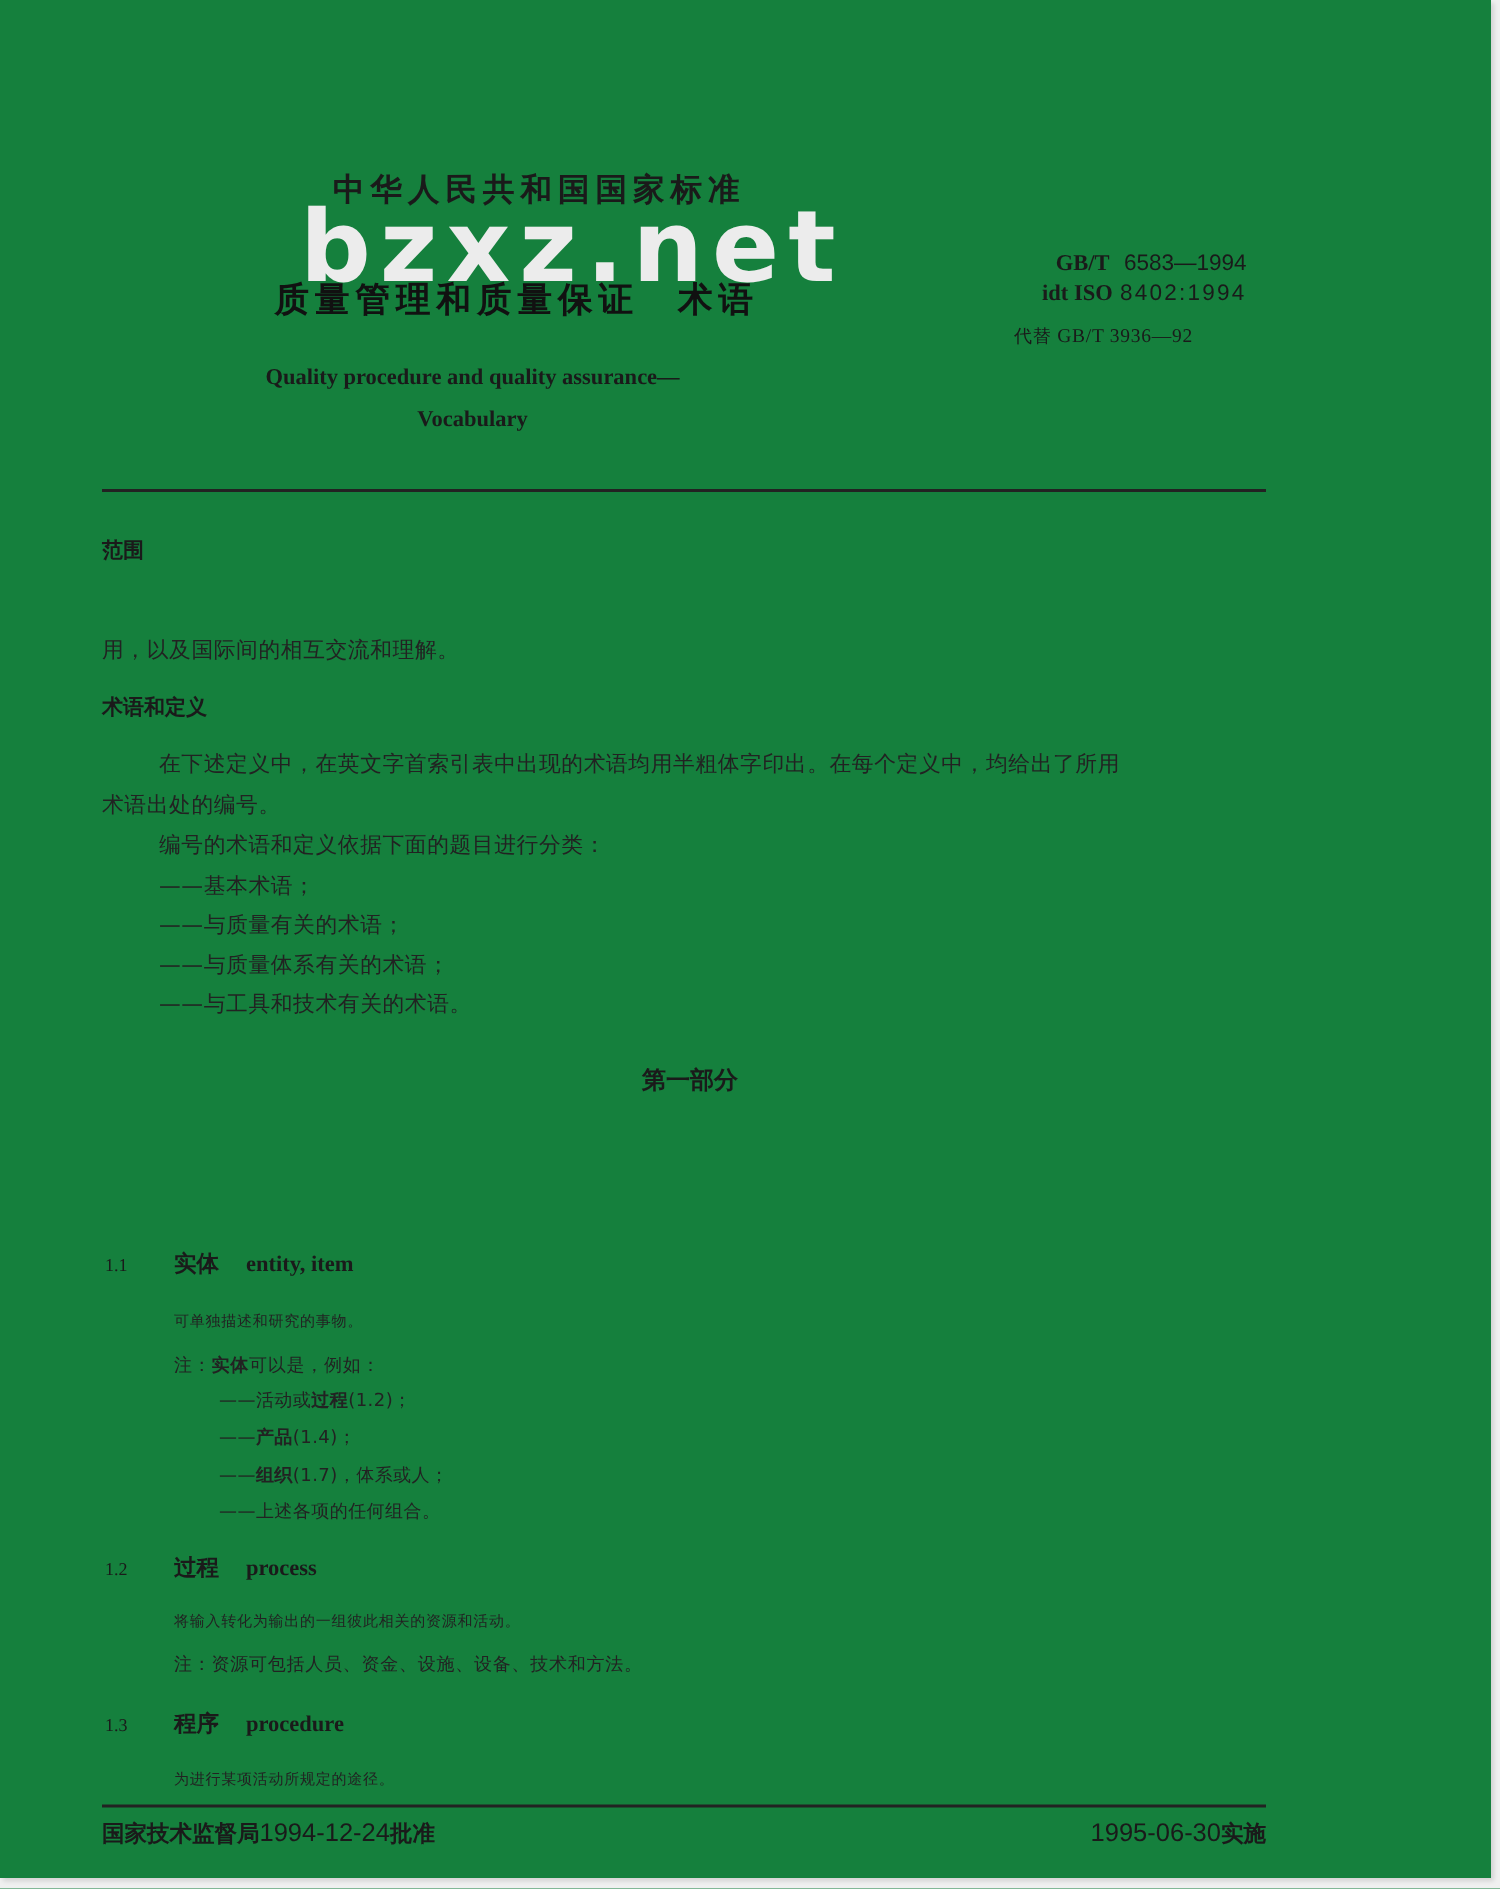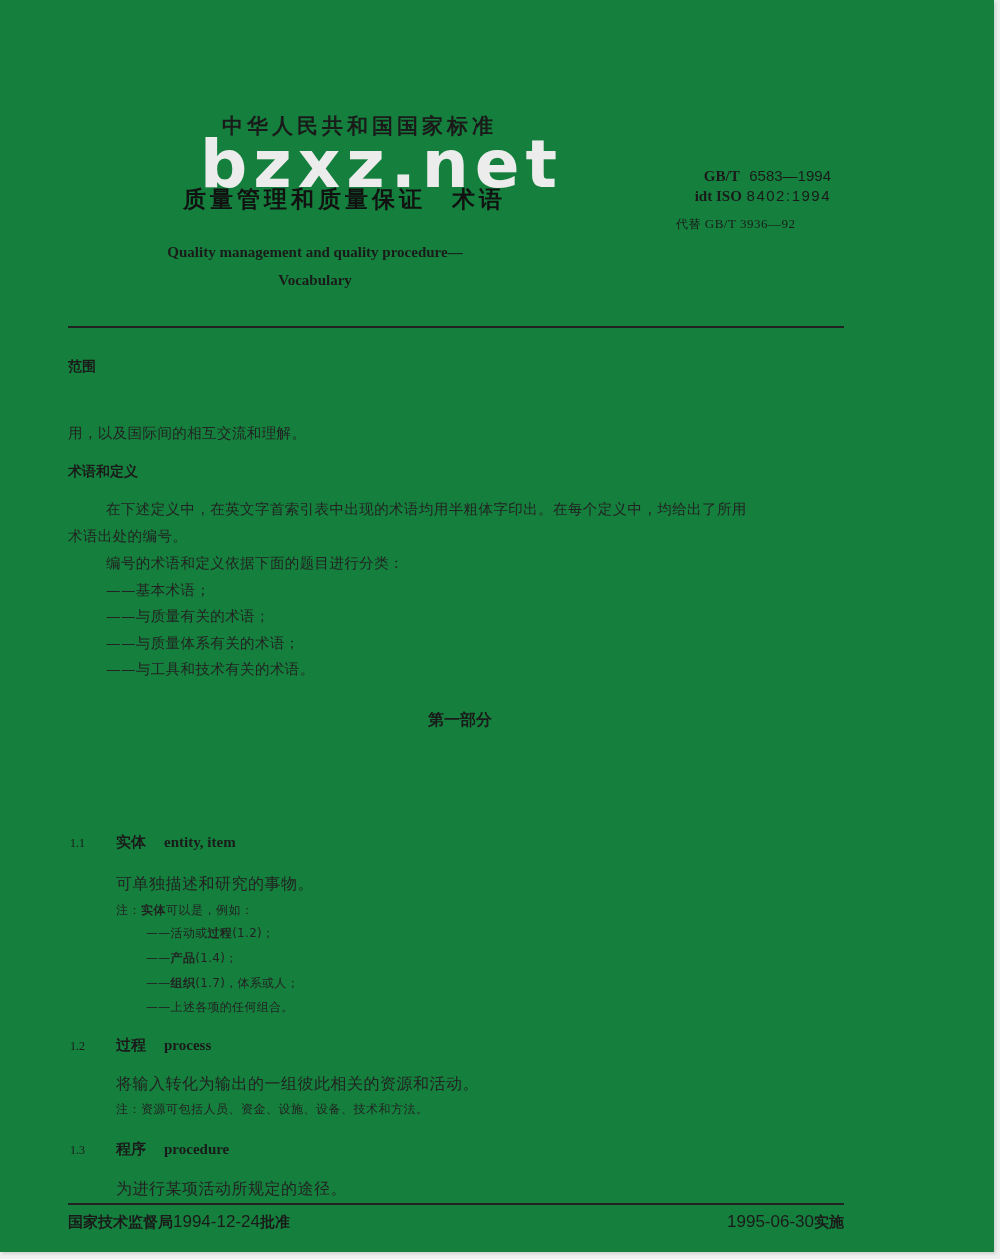--- a/index.html
+++ b/index.html
@@ -69,21 +69,21 @@
   .term-head { left: 70px; font-size: 16px; }
   .term-head .num {
     font-family: Liberation Serif, serif; font-size: 12px; display: inline-block; width: 46px;
   }
   .term-head .cn {
     font-family: "DejaVu Sans", sans-serif; font-weight: bold; font-size: 15px; margin-right: 18px;
   }
   .term-head .en {
     font-family: "Liberation Serif", serif; font-weight: bold; font-size: 15px;
   }
-  .def { left: 116px; font-family: Liberation Serif, serif; font-size: 16px; color: #222; letter-spacing: 0.5px; }
+  .def { left: 116px; font-family: Liberation Serif, serif; font-size: 10px; color: #222; letter-spacing: 0.5px; }
   .note { left: 116px; font-family: "DejaVu Sans", sans-serif; font-size: 12px; color: #222; letter-spacing: 0.5px; }
   .note b { font-weight: bold; }
   .note-item { left: 146px; font-family: "DejaVu Sans", sans-serif; font-size: 12px; color: #222; letter-spacing: 0.3px; text-align: center; }
   .note-item b { font-weight: bold; }
 
   .footer-left {
     left: 68px; top: 1212px; font-family: "DejaVu Sans", sans-serif;
     font-weight: bold; font-size: 15px;
   }
   .footer-left .n, .footer-right .n { font-family: "Liberation Sans", sans-serif; font-weight: normal; font-size: 17px; }
@@ -99,21 +99,21 @@
 
   <div class="abs watermark">bzxz.net</div>
 
   <div class="abs national-std">中华人民共和国国家标准</div>
 
   <div class="abs cn-title">
     <span>质量管理和质量保证</span><span class="gap"></span><span>术语</span>
   </div>
 
   <div class="abs en-title">
-    <div>Quality management and quality procedure—</div>
+    <div>Quality procedure and quality assurance—</div>
     <div>Vocabulary</div>
   </div>
 
   <div class="abs std-no">
     <div><span class="b">GB/T</span>&nbsp; <span class="n">6583—1994</span></div>
     <div><span class="b">idt ISO</span> <span class="n" style="letter-spacing:1.5px">8402:1994</span></div>
   </div>
 
   <div class="abs replaces">
     <span style="font-family:'DejaVu Sans',sans-serif;font-size:12px">代替</span>

